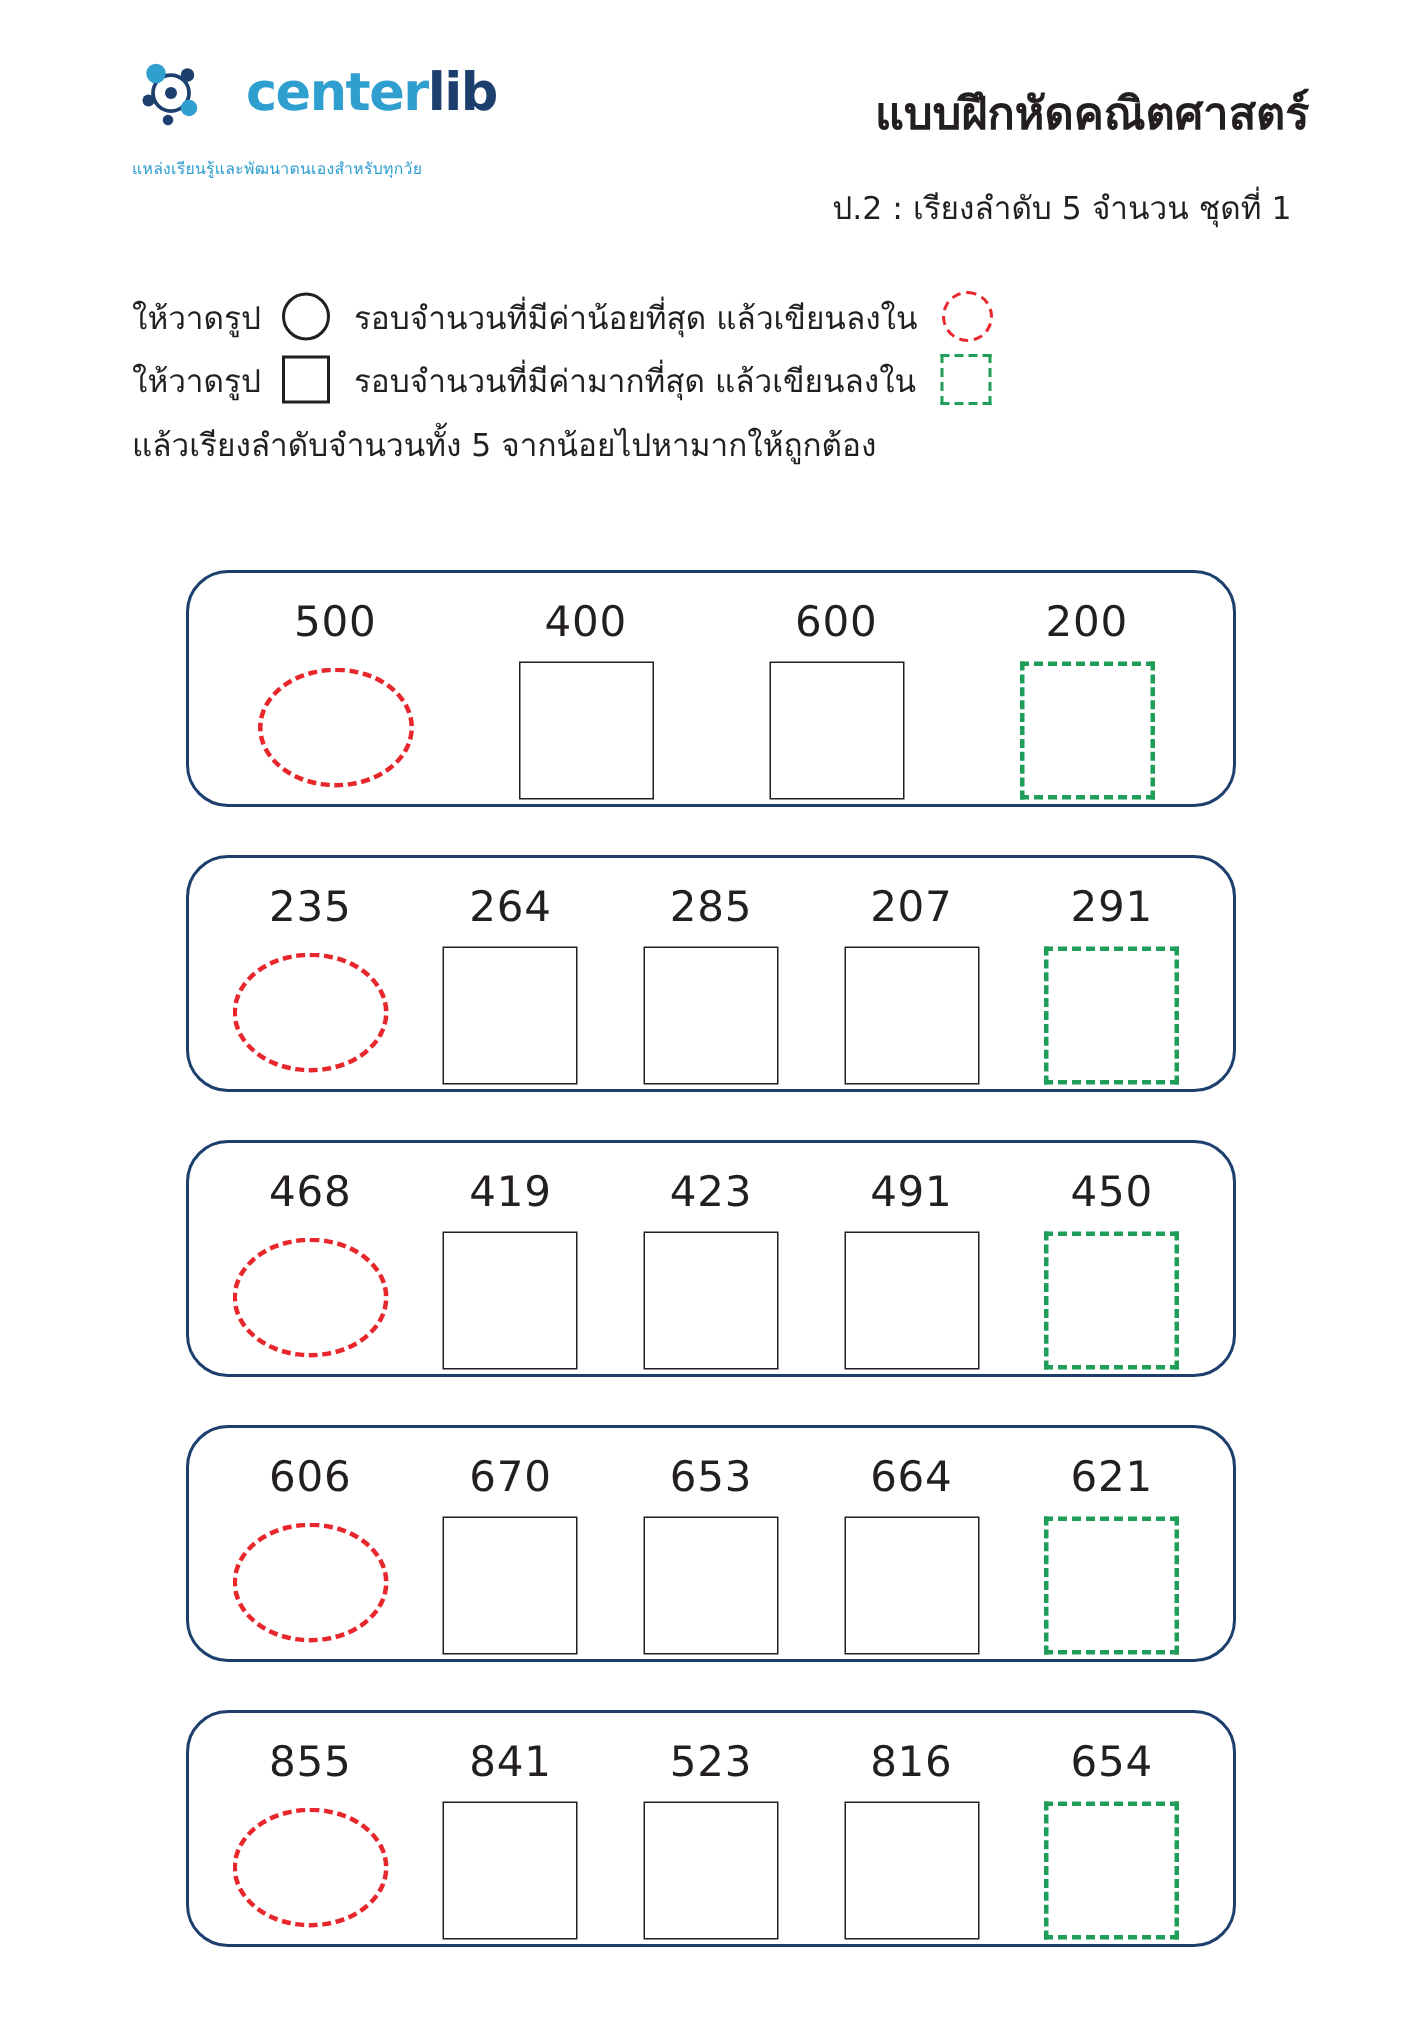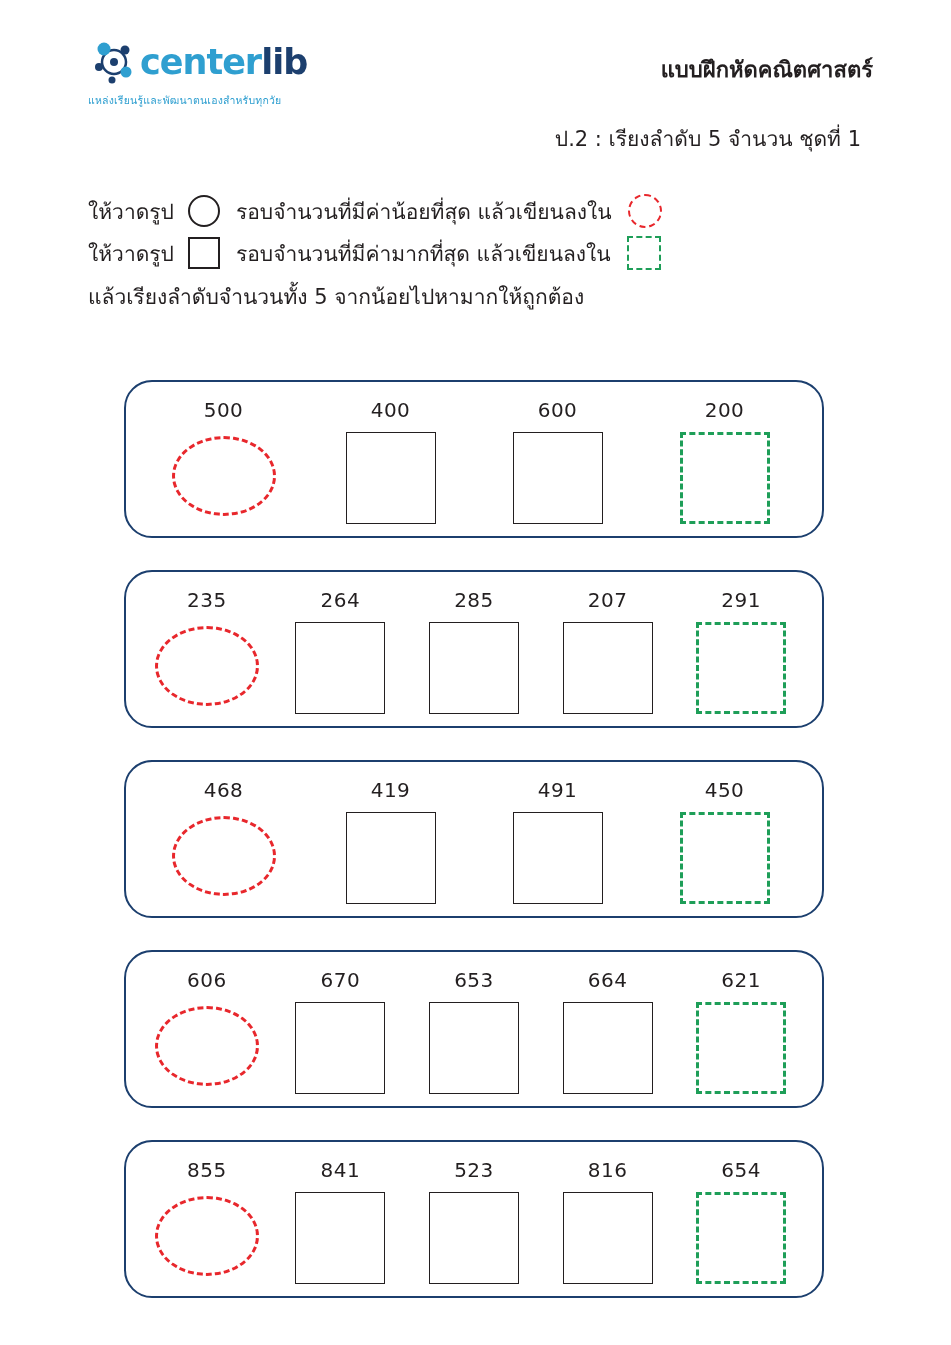--- a/index.html
+++ b/index.html
@@ -23,49 +23,49 @@
   }
   .logo-block {
     position: absolute;
     left: 88px;
     top: 36px;
     width: 260px;
   }
   .logo-row {
     display: flex;
     align-items: center;
-    gap: 0;
+    gap: 24px;
   }
   .logo-mark {
     width: 52px;
     height: 52px;
     flex: 0 0 auto;
   }
   .logo-text {
     font-family: "DejaVu Sans", sans-serif;
     font-size: 35px;
     font-weight: bold;
     letter-spacing: -1px;
     line-height: 1;
   }
   .logo-text .c1 { color: #2f9fd0; }
   .logo-text .c2 { color: #1c3f6e; }
   .logo-tag {
-    margin-top: 4px;
+    margin-top: 16px;
     font-size: 10.5px;
     color: #2f9fd0;
     letter-spacing: 0.2px;
     white-space: nowrap;
   }
 
   .title-main {
     position: absolute;
     right: 78px;
     top: 52px;
-    font-size: 22px;
+    font-size: 30px;
     font-weight: bold;
     color: #231f20;
     white-space: nowrap;
   }
   .title-sub {
     position: absolute;
     right: 90px;
     top: 122px;
     font-size: 21px;
     color: #231f20;
@@ -155,21 +155,21 @@
     padding: 0 14px;
     box-sizing: border-box;
   }
   .cell {
     width: 120px;
     display: flex;
     flex-direction: column;
     align-items: center;
   }
   .num {
-    font-size: 20px;
+    font-size: 28px;
     color: #231f20;
     margin-top: 16px;
     margin-bottom: 10px;
     letter-spacing: 0.5px;
   }
   .ans-plain {
     width: 90px;
     height: 92px;
     border: 1.5px solid #231f20;
     box-sizing: border-box;
@@ -289,20 +289,24 @@
     <div class="cells">
       <div class="cell">
         <div class="num">468</div>
         <div class="ans-circle"></div>
       </div>
       <div class="cell">
         <div class="num">419</div>
         <div class="ans-plain"></div>
       </div>
       <div class="cell">
+        <div class="num">423</div>
+        <div class="ans-plain"></div>
+      </div>
+      <div class="cell">
         <div class="num">491</div>
         <div class="ans-plain"></div>
       </div>
       <div class="cell">
         <div class="num">450</div>
         <div class="ans-square"></div>
       </div>
     </div>
   </div>
 

